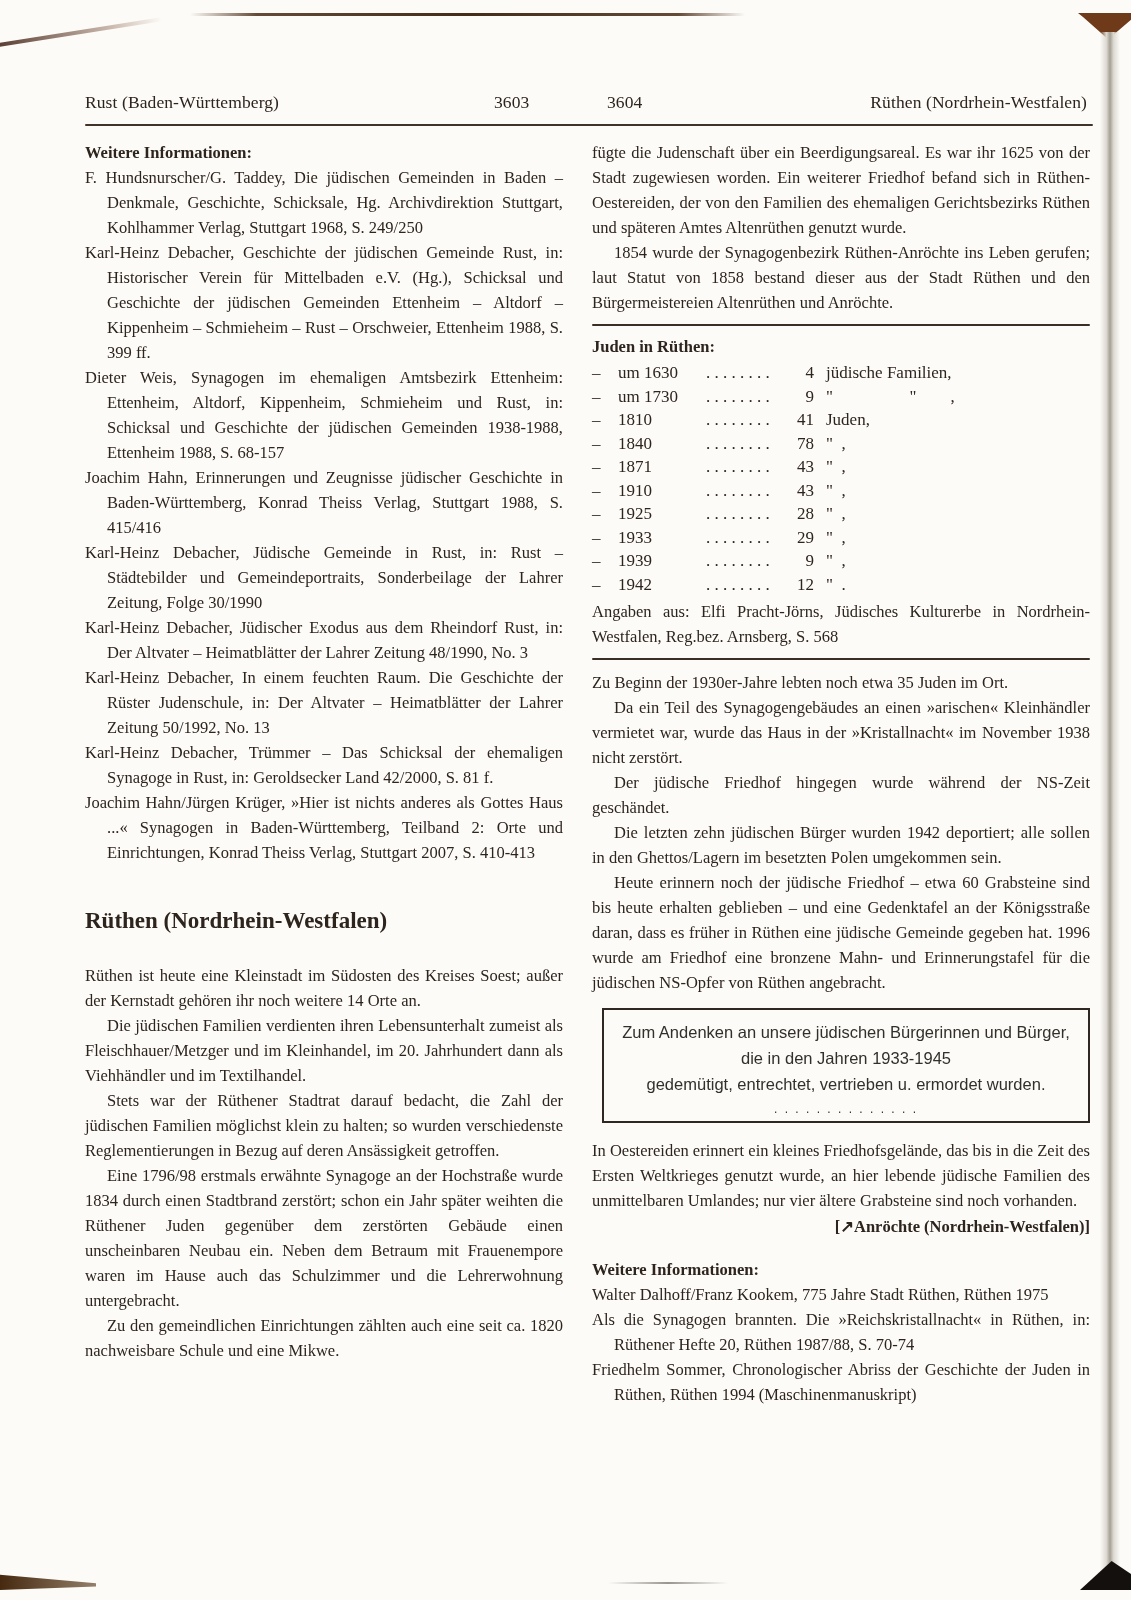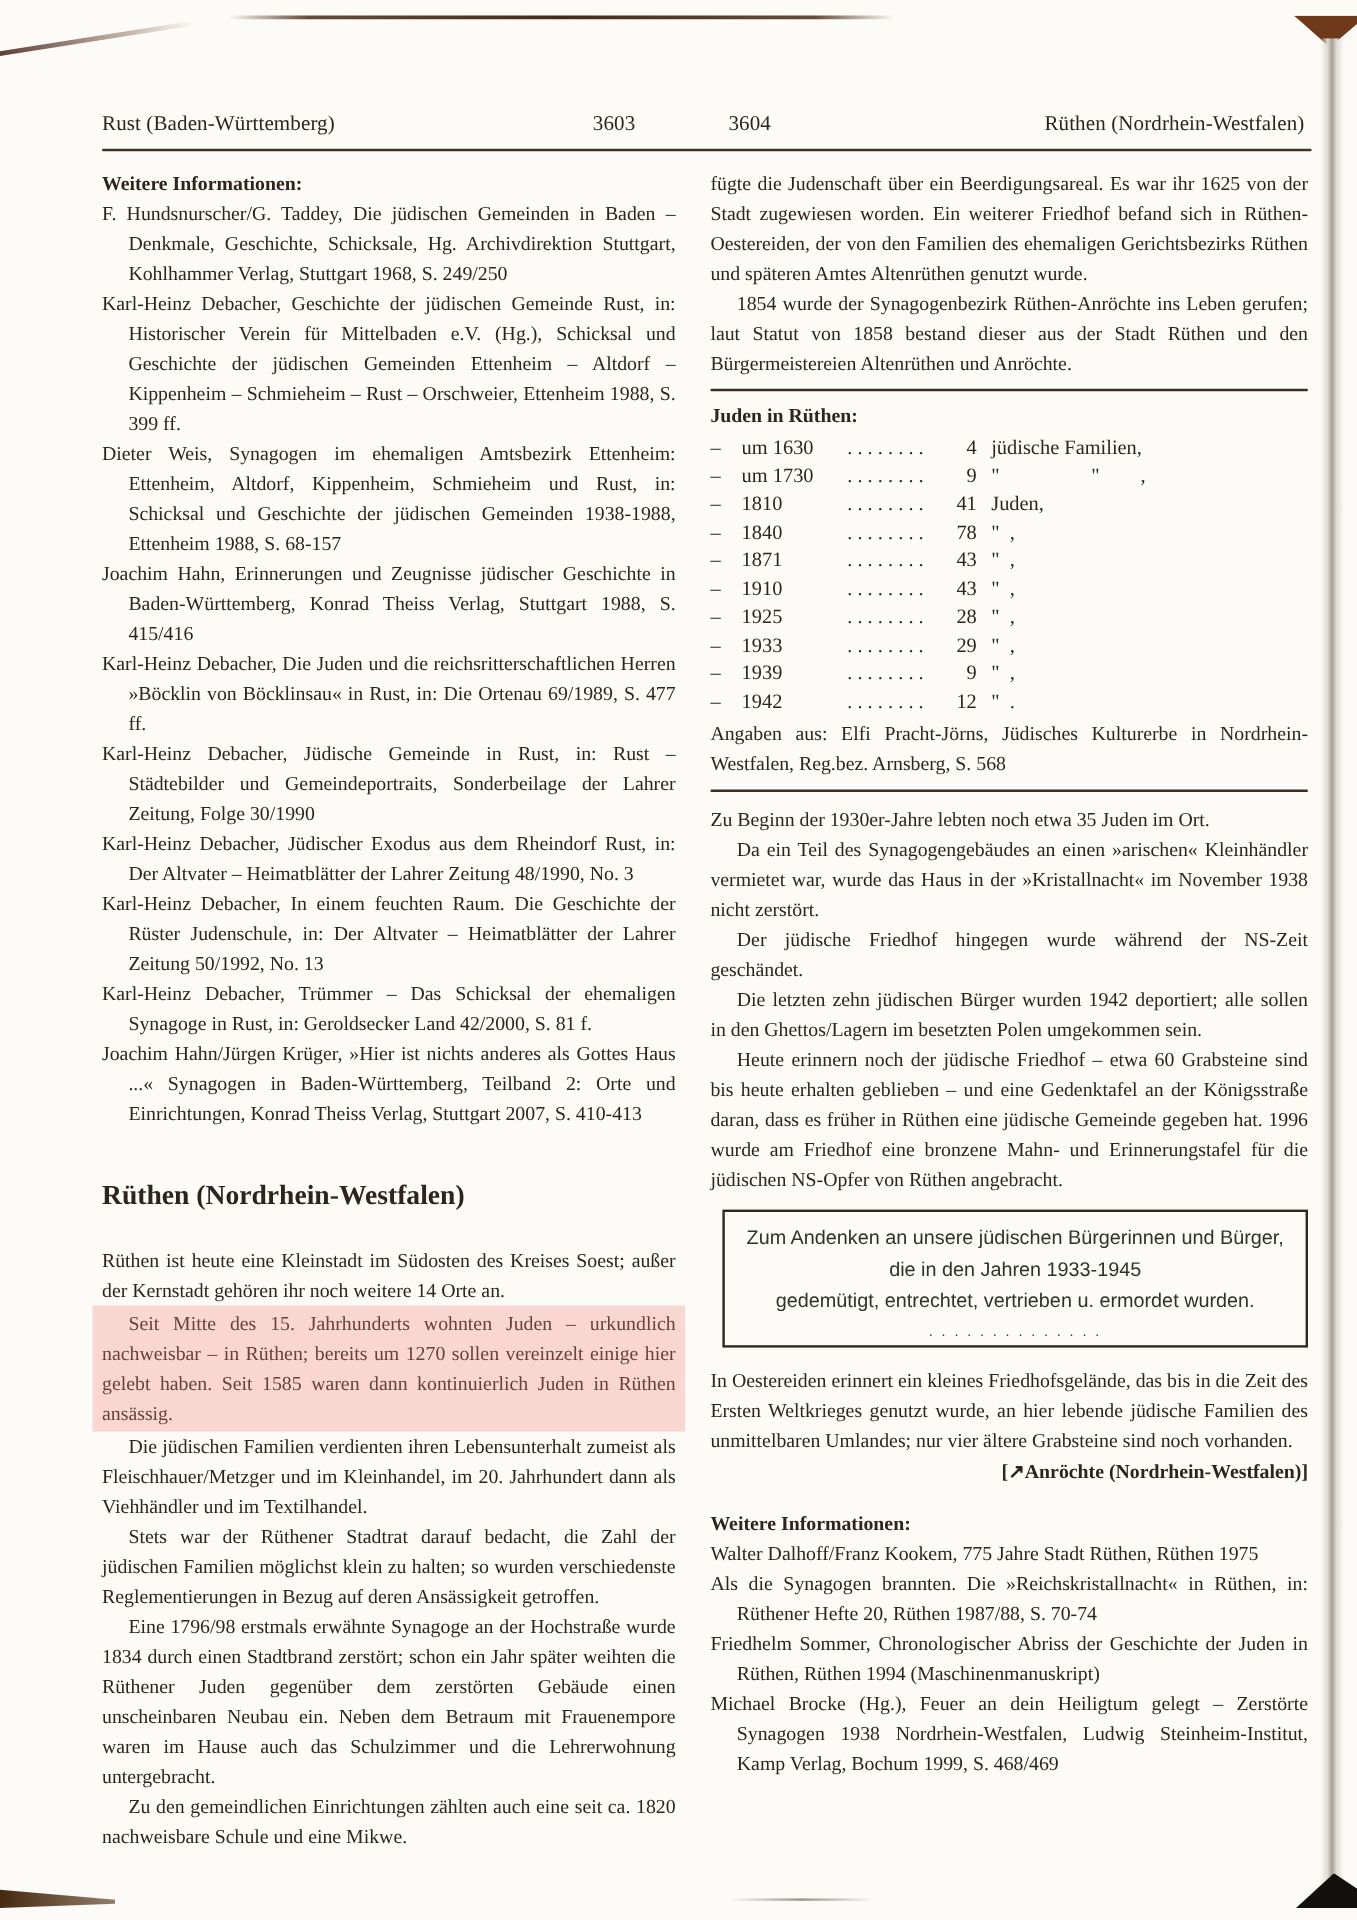--- a/index.html
+++ b/index.html
@@ -79,31 +79,29 @@
   <span class="rh rh-n2">3604</span>
   <span class="rh rh-right">Rüthen (Nordrhein-Westfalen)</span>
   <div class="head-rule"></div>
 
   <div class="col col-left">
     <p class="mini-head">Weitere Informationen:</p>
     <p class="bib">F. Hundsnurscher/G. Taddey, Die jüdischen Gemeinden in Baden – Denkmale, Geschichte, Schicksale, Hg. Archivdirektion Stuttgart, Kohlhammer Verlag, Stuttgart 1968, S. 249/250</p>
     <p class="bib">Karl-Heinz Debacher, Geschichte der jüdischen Gemeinde Rust, in: Historischer Verein für Mittelbaden e.V. (Hg.), Schicksal und Geschichte der jüdischen Gemeinden Ettenheim – Altdorf – Kippenheim – Schmieheim – Rust – Orschweier, Ettenheim 1988, S. 399 ff.</p>
     <p class="bib">Dieter Weis, Synagogen im ehemaligen Amtsbezirk Ettenheim: Ettenheim, Altdorf, Kippenheim, Schmieheim und Rust, in: Schicksal und Geschichte der jüdischen Gemeinden 1938-1988, Ettenheim 1988, S. 68-157</p>
     <p class="bib">Joachim Hahn, Erinnerungen und Zeugnisse jüdischer Geschichte in Baden-Württemberg, Konrad Theiss Verlag, Stuttgart 1988, S. 415/416</p>
-    <p class="bib">Karl-Heinz Debacher, Die Juden und die reichsritterschaftlichen Herren »Böcklin von Böcklinsau« in Rust, in: Die Ortenau 69/1989, S. 477 ff.</p>
     <p class="bib">Karl-Heinz Debacher, Jüdische Gemeinde in Rust, in: Rust – Städtebilder und Gemeindeportraits, Sonderbeilage der Lahrer Zeitung, Folge 30/1990</p>
     <p class="bib">Karl-Heinz Debacher, Jüdischer Exodus aus dem Rheindorf Rust, in: Der Altvater – Heimatblätter der Lahrer Zeitung 48/1990, No. 3</p>
     <p class="bib">Karl-Heinz Debacher, In einem feuchten Raum. Die Geschichte der Rüster Judenschule, in: Der Altvater – Heimatblätter der Lahrer Zeitung 50/1992, No. 13</p>
     <p class="bib">Karl-Heinz Debacher, Trümmer – Das Schicksal der ehemaligen Synagoge in Rust, in: Geroldsecker Land 42/2000, S. 81 f.</p>
     <p class="bib">Joachim Hahn/Jürgen Krüger, »Hier ist nichts anderes als Gottes Haus ...« Synagogen in Baden-Württemberg, Teilband 2: Orte und Einrichtungen, Konrad Theiss Verlag, Stuttgart 2007, S. 410-413</p>
 
     <h2 class="sec-head">Rüthen (Nordrhein-Westfalen)</h2>
 
     <p>Rüthen ist heute eine Kleinstadt im Südosten des Kreises Soest; außer der Kernstadt gehören ihr noch weitere 14 Orte an.</p>
-    <p class="ind hl">Seit Mitte des 15. Jahrhunderts wohnten Juden – urkundlich nachweisbar – in Rüthen; bereits um 1270 sollen vereinzelt einige hier gelebt haben. Seit 1585 waren dann kontinuierlich Juden in Rüthen ansässig.</p>
     <p class="ind">Die jüdischen Familien verdienten ihren Lebensunterhalt zumeist als Fleischhauer/Metzger und im Kleinhandel, im 20. Jahrhundert dann als Viehhändler und im Textilhandel.</p>
     <p class="ind">Stets war der Rüthener Stadtrat darauf bedacht, die Zahl der jüdischen Familien möglichst klein zu halten; so wurden verschiedenste Reglementierungen in Bezug auf deren Ansässigkeit getroffen.</p>
     <p class="ind">Eine 1796/98 erstmals erwähnte Synagoge an der Hochstraße wurde 1834 durch einen Stadtbrand zerstört; schon ein Jahr später weihten die Rüthener Juden gegenüber dem zerstörten Gebäude einen unscheinbaren Neubau ein. Neben dem Betraum mit Frauenempore waren im Hause auch das Schulzimmer und die Lehrerwohnung untergebracht.</p>
     <p class="ind">Zu den gemeindlichen Einrichtungen zählten auch eine seit ca. 1820 nachweisbare Schule und eine Mikwe.</p>
 
   </div>
 
   <div class="col col-right">
     <p>fügte die Judenschaft über ein Beerdigungsareal. Es war ihr 1625 von der Stadt zugewiesen worden. Ein weiterer Friedhof befand sich in Rüthen-Oestereiden, der von den Familien des ehemaligen Gerichtsbezirks Rüthen und späteren Amtes Altenrüthen genutzt wurde.</p>
     <p class="ind">1854 wurde der Synagogenbezirk Rüthen-Anröchte ins Leben gerufen; laut Statut von 1858 bestand dieser aus der Stadt Rüthen und den Bürgermeistereien Altenrüthen und Anröchte.</p>
@@ -200,16 +198,15 @@
       <div class="memo-dots">. . . . . . . . . . . . . .</div>
     </div>
 
     <p>In Oestereiden erinnert ein kleines Friedhofsgelände, das bis in die Zeit des Ersten Weltkrieges genutzt wurde, an hier lebende jüdische Familien des unmittelbaren Umlandes; nur vier ältere Grabsteine sind noch vorhanden.</p>
     <p class="xref">[↗Anröchte (Nordrhein-Westfalen)]</p>
 
     <p class="mini-head mt18">Weitere Informationen:</p>
     <p class="bib">Walter Dalhoff/Franz Kookem, 775 Jahre Stadt Rüthen, Rüthen 1975</p>
     <p class="bib">Als die Synagogen brannten. Die »Reichskristallnacht« in Rüthen, in: Rüthener Hefte 20, Rüthen 1987/88, S. 70-74</p>
     <p class="bib">Friedhelm Sommer, Chronologischer Abriss der Geschichte der Juden in Rüthen, Rüthen 1994 (Maschinenmanuskript)</p>
-    <p class="bib">Michael Brocke (Hg.), Feuer an dein Heiligtum gelegt – Zerstörte Synagogen 1938 Nordrhein-Westfalen, Ludwig Steinheim-Institut, Kamp Verlag, Bochum 1999, S. 468/469</p>
   </div>
 
 </div>
 
 </body></html>

